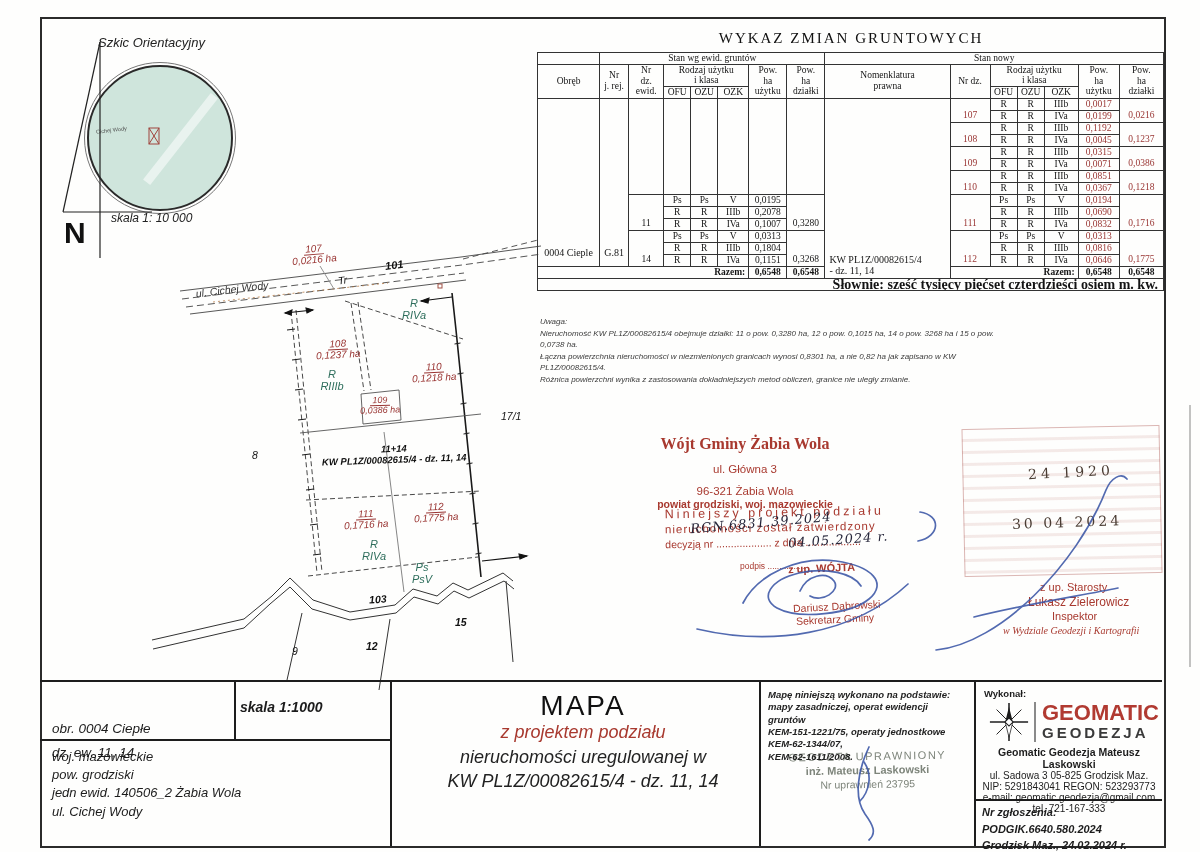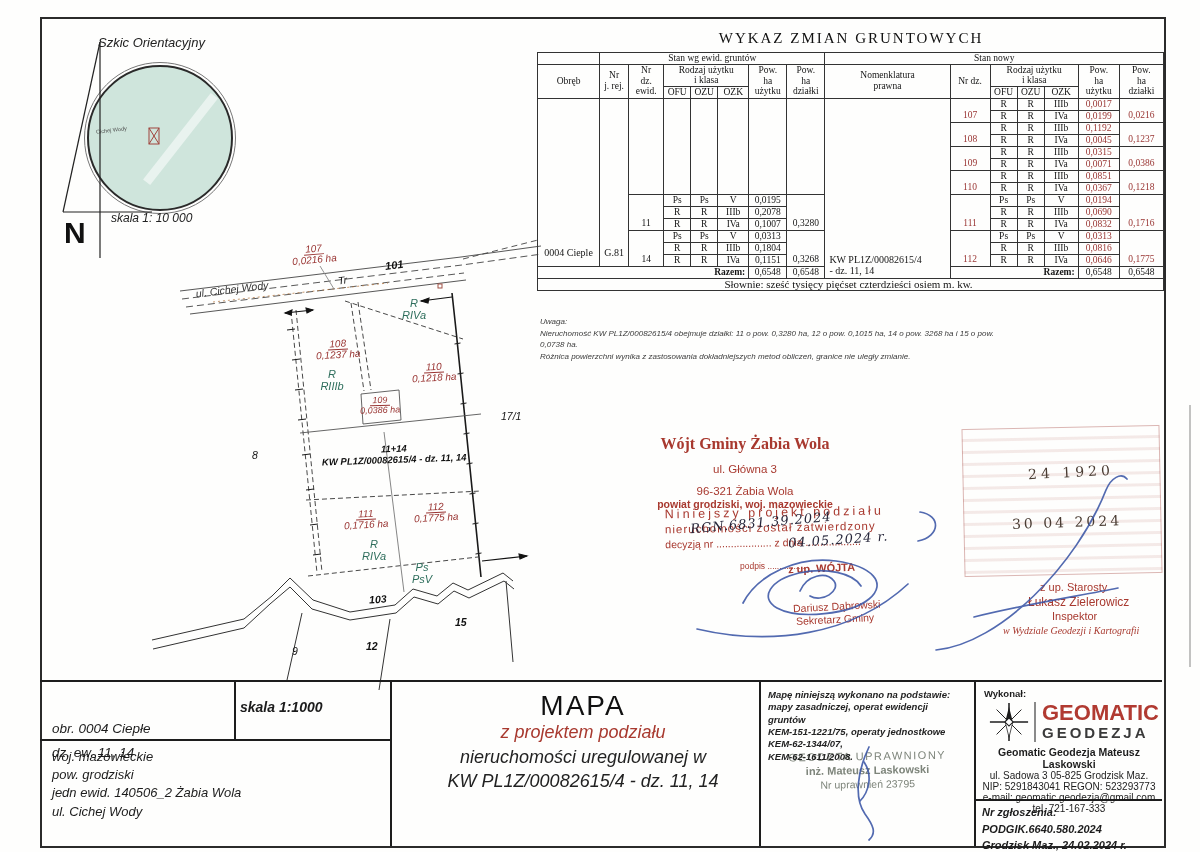--- a/index.html
+++ b/index.html
@@ -46,22 +46,22 @@
   #wykaz{left:537px;top:30px;width:628px;z-index:2;font-family:"Liberation Serif",serif;}
   #wykaz-title{text-align:center;font:15px "Liberation Serif",serif;letter-spacing:2px;color:#111;margin-bottom:5px;}
   #wykaz table{border-collapse:collapse;width:627px;table-layout:fixed;}
   #wykaz td,#wykaz th{border:1px solid #333;font-weight:normal;text-align:center;padding:0 1px;
       font-size:9.5px;line-height:11px;height:11px;color:#141414;overflow:hidden;}
   #wykaz th{font-size:9.5px;line-height:1.12;height:auto;}
   #wykaz .red{color:#993432;}
   #wykaz .bot{vertical-align:bottom;padding-bottom:1px;}
   #wykaz .nom{text-align:left;vertical-align:bottom;padding:2px 4px;font-size:10px;}
   #wykaz .razem{text-align:right;font-weight:bold;padding-right:3px;}
-  #wykaz .tot{font-weight:normal;}
-  #wykaz .slownie{font-weight:normal;padding-right:5px;font-size:11px;}
+  #wykaz .tot{font-weight:bold;}
+  #wykaz .slownie{text-align:right;font-weight:bold;padding-right:5px;font-size:14px;}
   #wykaz .obrebc{vertical-align:bottom;padding-bottom:8px;font-size:10px;}
   
   #uwagi{left:540px;top:316px;width:475px;font:italic 8px "Liberation Sans",sans-serif;color:#3a3a3a;line-height:1.45;z-index:2;}
   
   .stamp-red{color:#a8392f;}
   #wojt{left:615px;top:435px;width:260px;text-align:center;z-index:2;}
   #wojt .l1{font:bold 16px "Liberation Serif",serif;}
   #wojt .l2,#wojt .l3{font:11.5px "Liberation Sans",sans-serif;margin-top:10px;}
   #wojt .l4{font:bold 10.5px "Liberation Sans",sans-serif;margin-top:1px;}
   #approve{left:665px;top:505px;width:270px;z-index:2;transform:rotate(-1deg);}
@@ -362,20 +362,21 @@
         <tr>
           <td colspan="15" class="slownie">Słownie: sześć tysięcy pięćset czterdzieści osiem m. kw.</td>
         </tr>
       </tbody>
   </table>
 </div>
 
 <div class="abs" id="uwagi">
   <div>Uwaga:</div>
   <div>Nieruchomość KW PL1Z/00082615/4 obejmuje działki: 11 o pow. 0,3280 ha, 12 o pow. 0,1015 ha, 14 o pow. 3268 ha i 15 o pow. 0,0738 ha.</div>
+  <div>Łączna powierzchnia nieruchomości w niezmienionych granicach wynosi 0,8301 ha, a nie 0,82 ha jak zapisano w KW PL1Z/00082615/4.</div>
   <div>Różnica powierzchni wynika z zastosowania dokładniejszych metod obliczeń, granice nie uległy zmianie.</div>
 </div>
 
 <div class="abs stamp-red" id="wojt">
   <div class="l1">Wójt Gminy Żabia Wola</div>
   <div class="l2">ul. Główna 3</div>
   <div class="l3">96-321 Żabia Wola</div>
   <div class="l4">powiat grodziski, woj. mazowieckie</div>
 </div>
 <div class="abs stamp-red" id="approve">

